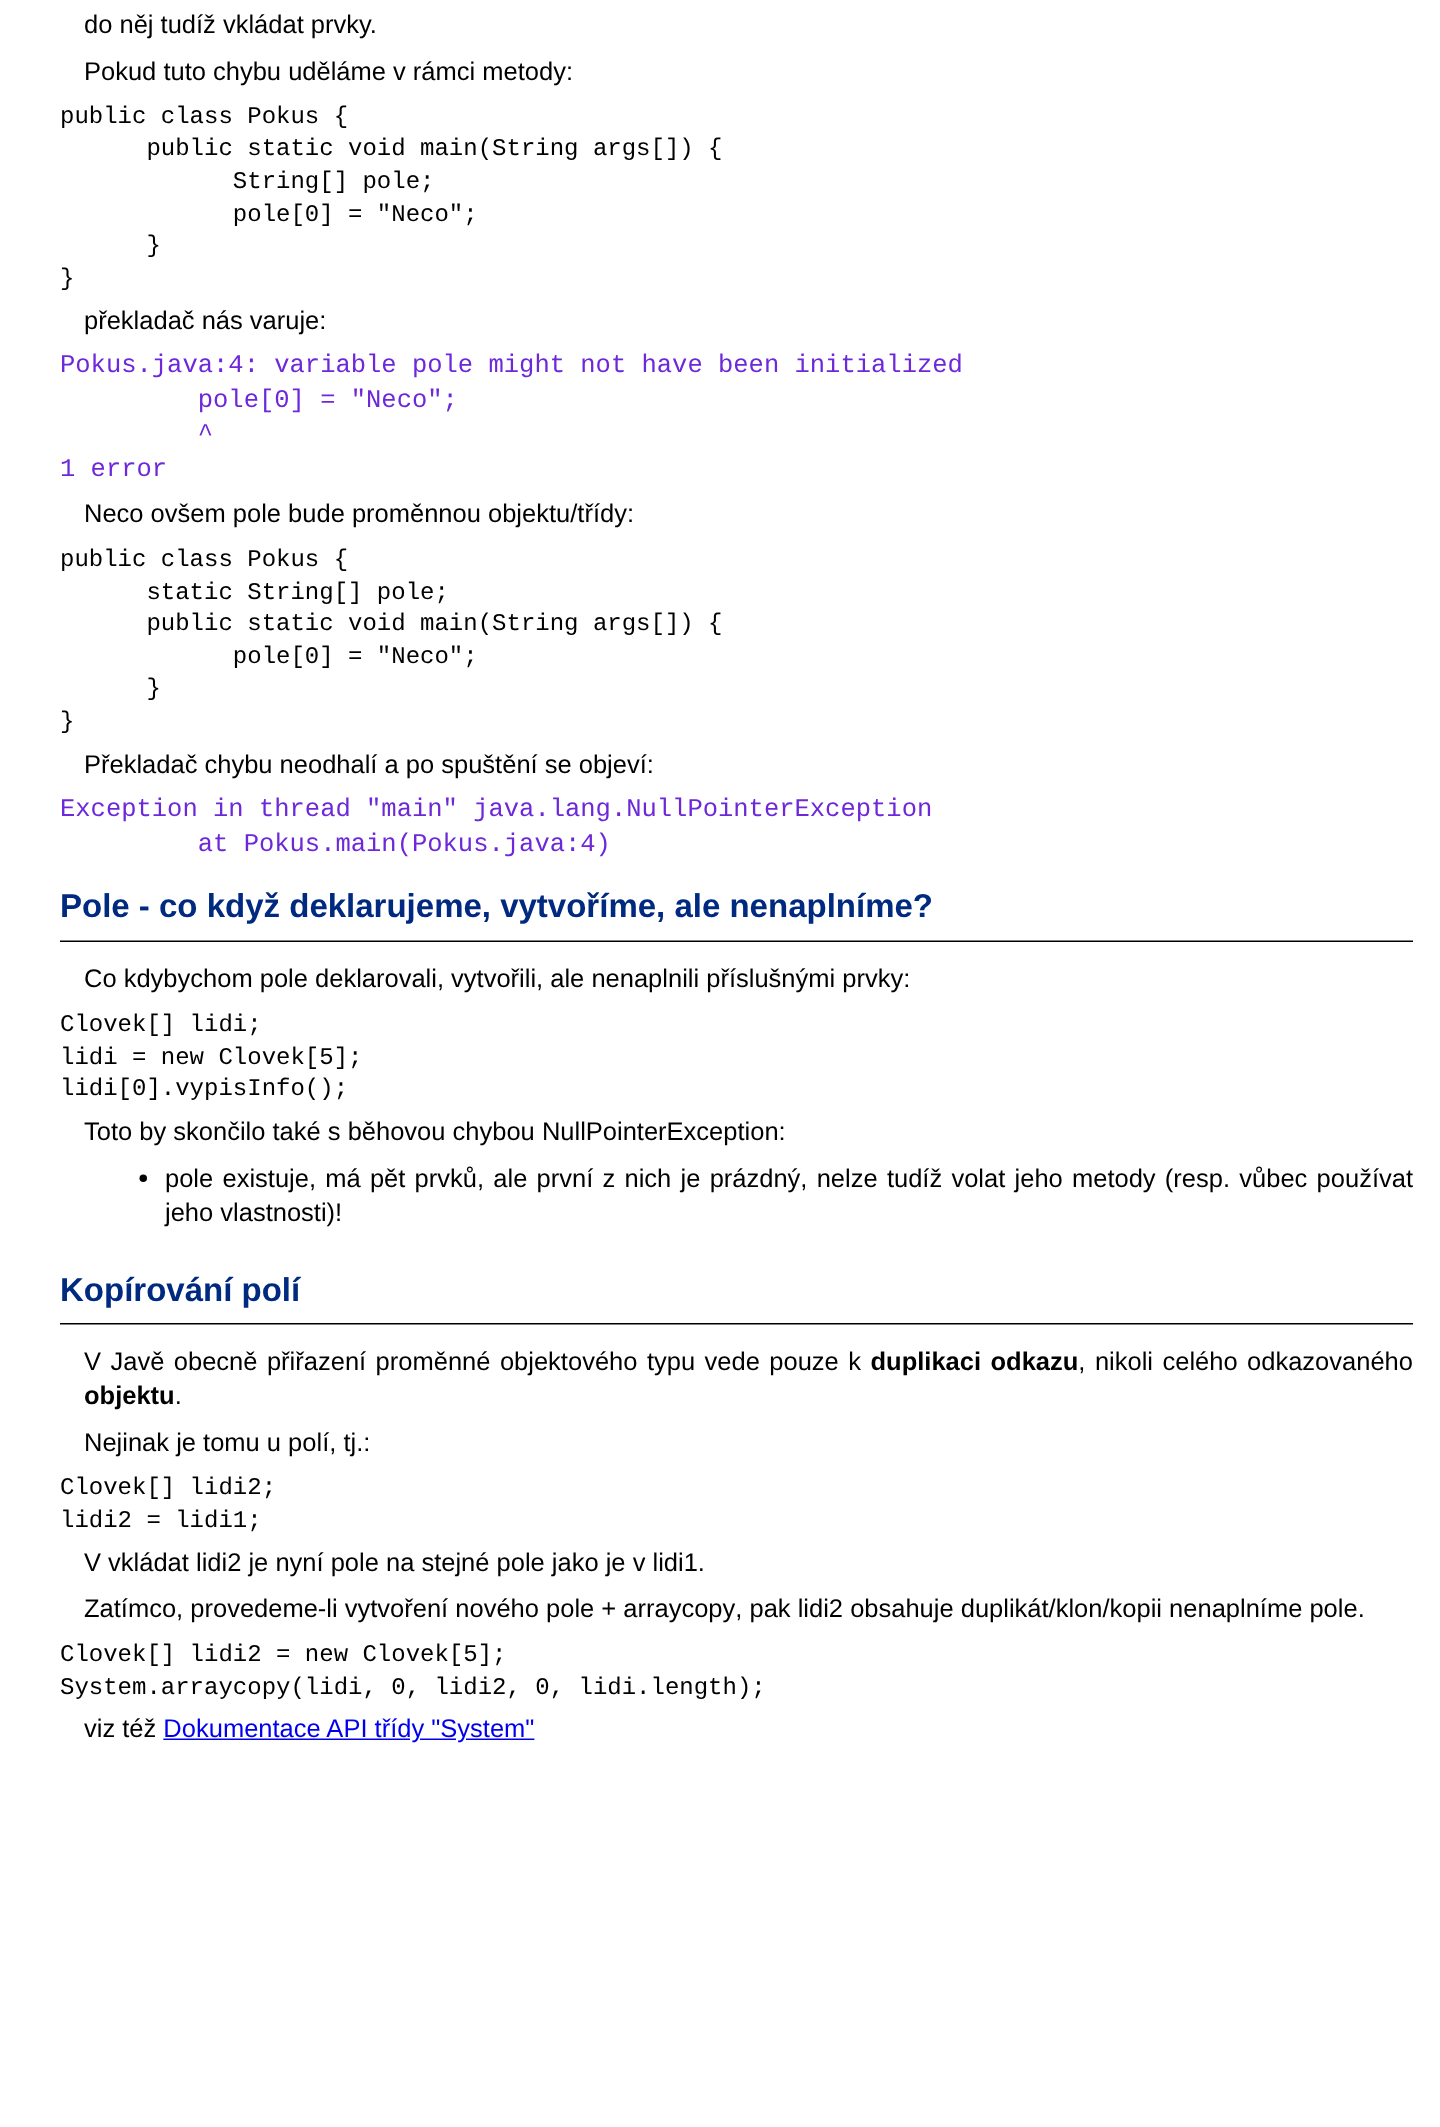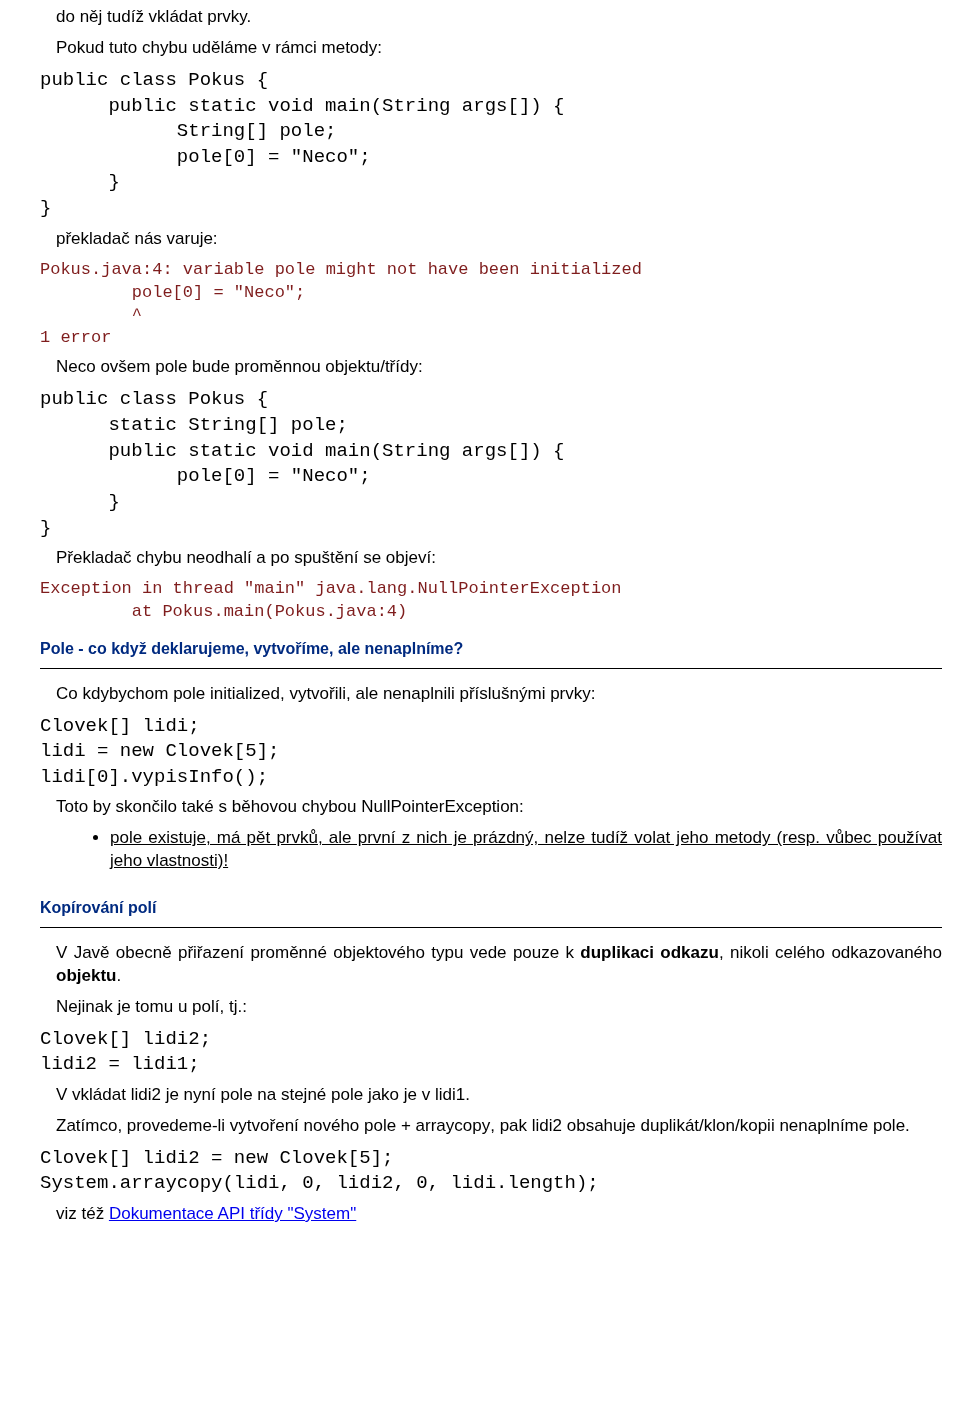--- a/index.html
+++ b/index.html
@@ -15,49 +15,48 @@
   }
   .para {
     margin: 6px 0 8px 0;
     text-align: justify;
   }
   .indent {
     padding-left: 16px;
   }
   .code-block {
     font-family: "Courier New", Courier, monospace;
-    font-size: 19px;
+    font-size: 16px;
     white-space: pre;
     margin: 2px 0 6px 0;
     line-height: 1.35;
     color: #000;
   }
   .output-block {
     font-family: "Courier New", Courier, monospace;
     font-size: 17px;
     white-space: pre;
     margin: 2px 0 6px 0;
     line-height: 1.35;
-    color: #7f1d1d;
+    color: #6d28d9;
   }
   .section-head {
     color: #002a80;
     font-weight: bold;
-    font-size: 16px;
+    font-size: 22px;
     margin: 14px 0 6px 0;
   }
   hr.sep {
     border: none;
     border-top: 1px solid #000;
     margin: 8px 0 14px 0;
   }
   ul.bullets {
     margin: 6px 0 24px 0;
     padding-left: 70px;
-    text-decoration: underline;
   }
   ul.bullets li {
     margin-bottom: 4px;
     text-align: justify;
   }
   .mono-inline {
     font-family: Liberation Sans, sans-serif;
   }
   a.link {
     color: #0000ee;
@@ -90,21 +89,21 @@
             pole[0] = "Neco";
       }
 }</div>
 <div class="para indent">Překladač chybu neodhalí a po spuštění se objeví:</div>
 <div class="output-block">Exception in thread "main" java.lang.NullPointerException
          at Pokus.main(Pokus.java:4)</div>
 
 <div class="section-head">Pole - co když deklarujeme, vytvoříme, ale nenaplníme?</div>
 <hr class="sep">
 
-<div class="para indent">Co kdybychom pole initialized, vytvořili, ale nenaplnili příslušnými prvky:</div>
+<div class="para indent">Co kdybychom pole deklarovali, vytvořili, ale nenaplnili příslušnými prvky:</div>
 <div class="code-block">Clovek[] lidi;
 lidi = new Clovek[5];
 lidi[0].vypisInfo();</div>
 <div class="para indent">
   <span>Toto by skončilo také s běhovou chybou </span><span class="mono-inline">NullPointerException</span><span>:</span>
 </div>
 <ul class="bullets">
   <li>pole existuje, má pět prvků, ale první z nich je prázdný, nelze tudíž volat jeho metody (resp. vůbec používat jeho vlastnosti)!</li>
 </ul>
 

